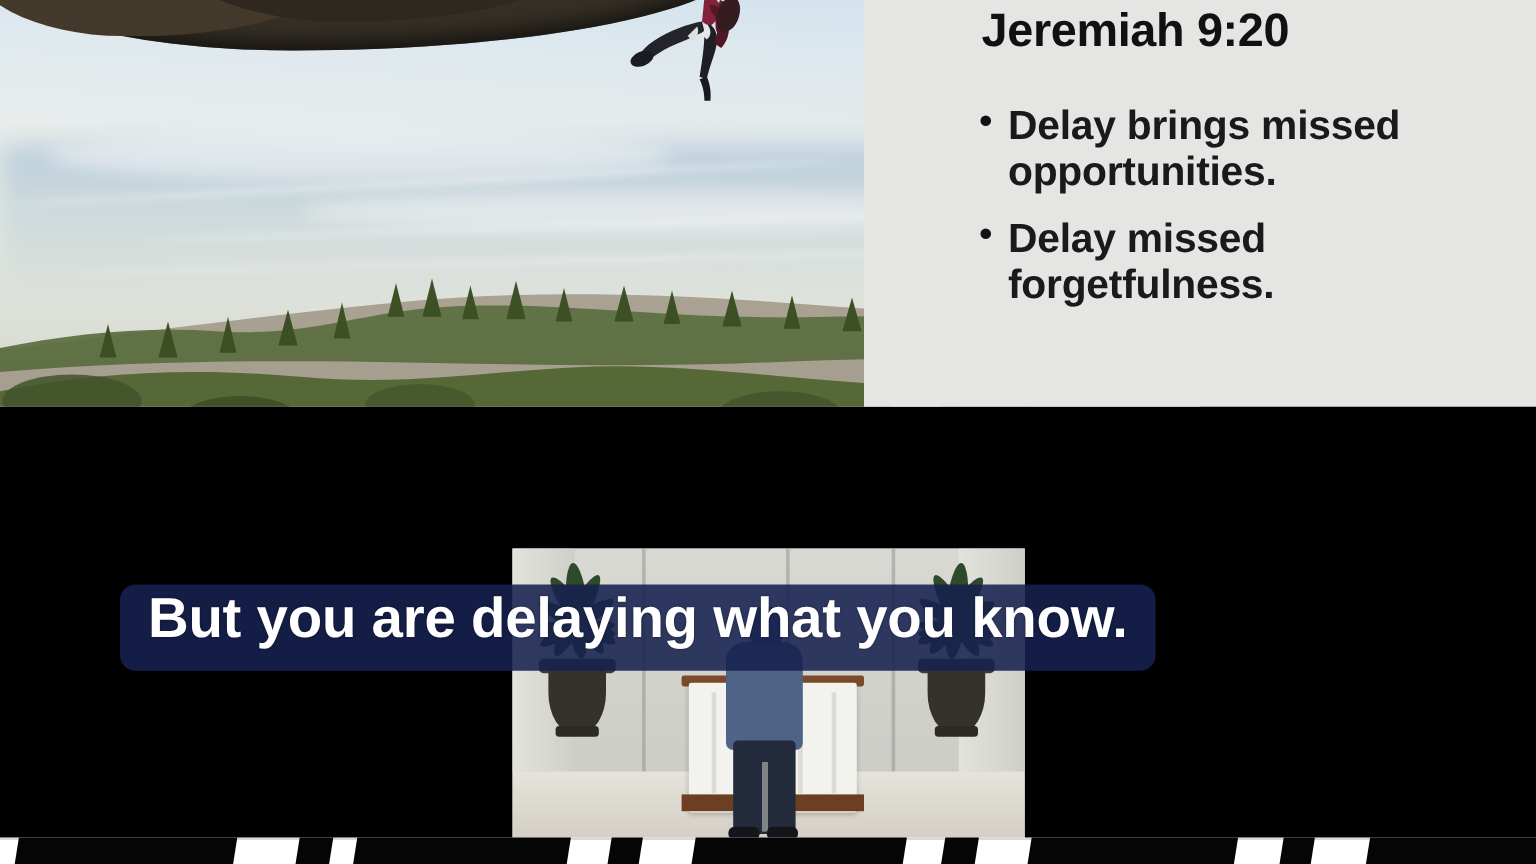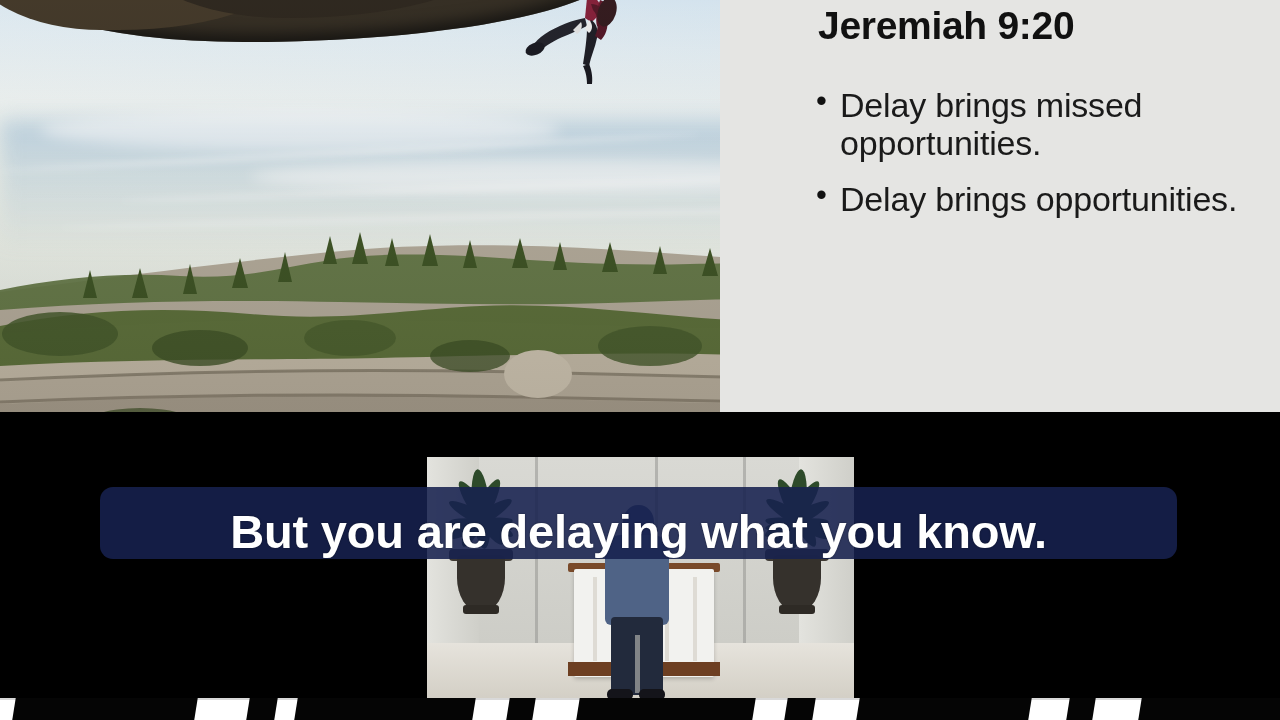--- a/index.html
+++ b/index.html
@@ -1,20 +1,20 @@
 <!DOCTYPE html>
 <html><head>
 <meta charset="utf-8">
 <style>
   html,body{margin:0;padding:0;background:#000;}
   body{width:1280px;height:720px;overflow:hidden;font-family:"Liberation Sans",sans-serif;}
   #stage{position:relative;width:1280px;height:720px;background:#000;overflow:hidden;}
 
   
-  #slide-frame{position:absolute;left:0;top:0;width:1280px;height:412px;overflow:hidden;background:#000;}
+  #slide-frame{position:absolute;left:0;top:0;width:1280px;height:339px;overflow:hidden;background:#000;}
 
   
   #photo{position:absolute;left:0;top:0;width:1000px;height:456px;overflow:hidden;}
   .sky{position:absolute;left:0;top:0;width:1000px;height:300px;
        background:linear-gradient(182deg,#cfe0ec 0%,#dfeaf0 18%,#eef3f2 40%,#f3f6ee 62%,#e9eee6 100%);}
   .sky-wisp{position:absolute;background:rgba(255,255,255,.55);border-radius:50%;filter:blur(7px);}
   .sky-band{position:absolute;height:5px;background:rgba(255,255,255,.5);filter:blur(3px);border-radius:50%;}
   .sky-blue{position:absolute;left:0;top:120px;width:760px;height:130px;
        background:linear-gradient(180deg,rgba(150,186,214,.55),rgba(186,208,224,0));filter:blur(10px);}
 
@@ -43,21 +43,21 @@
   .panel-edge{position:absolute;right:0;top:-150px;width:980px;height:770px;
       border-radius:50% 0 0 50%/50% 0 0 50%;
       box-shadow:inset 7px 0 12px -6px rgba(255,255,255,.85);}
   .sweep{position:absolute;top:-160px;width:980px;height:790px;border-radius:50% 0 0 50%/50% 0 0 50%;
       border-left:2px solid rgba(255,255,255,.55);}
 
   
   #slide-text{position:absolute;right:0;top:0;width:480px;height:456px;color:#141414;}
   #verse-title{position:absolute;left:18px;top:4px;font-size:39px;font-weight:bold;letter-spacing:-.3px;
       color:#111;white-space:nowrap;}
-  #bullets{position:absolute;left:0px;top:86px;width:470px;list-style:none;margin:0;padding:0;}
+  #bullets{position:absolute;left:0px;top:86px;width:470px;list-style:none;margin:0;padding:0;font-weight:bold;}
   #bullets li{position:relative;padding-left:40px;font-size:34px;line-height:1.12;margin-bottom:18px;
       color:#1a1a1a;letter-spacing:-.2px;}
   #bullets li:before{content:"\2022";position:absolute;left:16px;top:-2px;font-size:31px;color:#111;}
 
   
   #lower{position:absolute;left:0;top:456px;width:1280px;height:264px;background:#000;overflow:hidden;}
 
   
   #inset{position:absolute;left:427px;top:1px;width:427px;height:245px;overflow:hidden;background:#cfcfc9;}
   .wall{position:absolute;left:0;top:0;width:427px;height:186px;background:linear-gradient(180deg,#d9d9d4,#cdcdc7);}
@@ -76,22 +76,22 @@
      border-radius:4px 4px 2px 2px;}
   .leg-split{position:absolute;left:208px;top:178px;width:5px;height:58px;background:#cfcdc5;opacity:.55;}
   .shoe{position:absolute;top:232px;width:26px;height:11px;background:#14141a;border-radius:5px;}
   .plant{position:absolute;width:96px;height:150px;}
   .pot{position:absolute;left:24px;top:92px;width:48px;height:56px;background:#35312c;
      border-radius:6px 6px 44% 44%/4px 4px 60% 60%;}
   .pot-lip{position:absolute;left:16px;top:86px;width:64px;height:12px;background:#3f3a34;border-radius:4px;}
   .pot-foot{position:absolute;left:30px;top:142px;width:36px;height:9px;background:#2e2a25;border-radius:3px;}
 
   
-  #caption{position:absolute;left:100px;top:487px;width:1077px;height:72px;
-     background:rgba(23,33,79,.88);border-radius:13px;display:flex;align-items:flex-end;justify-content:center;}
+  #caption{position:absolute;left:100px;top:487px;width:863px;height:72px;
+     background:rgba(23,33,79,.88);border-radius:13px;display:flex;align-items:flex-start;justify-content:center;}
   #caption-text{font-size:47px;font-weight:bold;color:#ffffff;letter-spacing:-.2px;white-space:nowrap;
      text-shadow:0 0 2px rgba(0,0,0,.45);}
 
   
   #filmstrip{position:absolute;left:0;bottom:0;width:1280px;height:22px;background:#fff;overflow:hidden;}
   .sprocket{position:absolute;top:-4px;height:30px;background:#050505;transform:skewX(-9deg);}
   .strip-top{position:absolute;left:0;top:0;width:1280px;height:2px;background:#d9d9d9;}
 </style>
 </head>
 <body>
@@ -193,21 +193,21 @@
       <div class="panel-fill"></div>
       <div class="panel-edge"></div>
       <div class="sweep" style="right:14px;"></div>
       <div class="sweep" style="right:34px;opacity:.6;"></div>
     </div>
 
     <div id="slide-text">
       <div id="verse-title">Jeremiah 9:20</div>
       <ul id="bullets">
         <li>Delay brings missed opportunities.</li>
-        <li>Delay brings opportunities.</li>
+        <li>Delay missed forgetfulness.</li>
       </ul>
     </div>
   </div>
 
   <div id="lower">
     <div id="inset">
       <div class="wall"></div>
       <div class="wall-col" style="left:0;width:52px;"></div>
       <div class="wall-col" style="left:372px;width:55px;"></div>
       <div class="wall-seam" style="left:108px;"></div>

